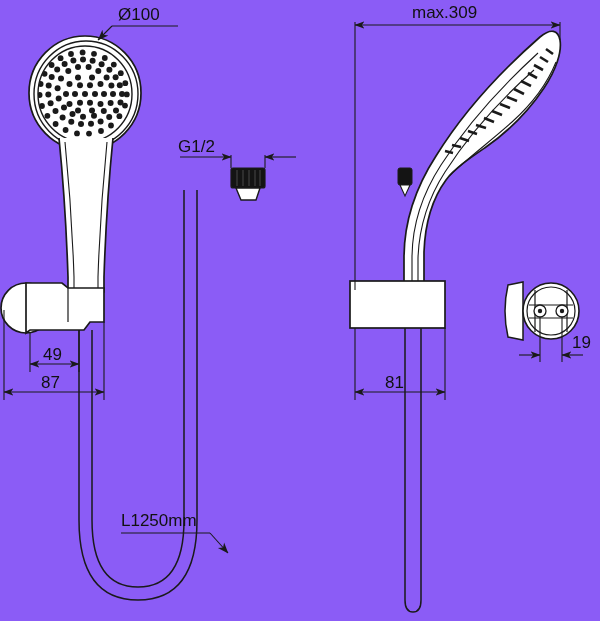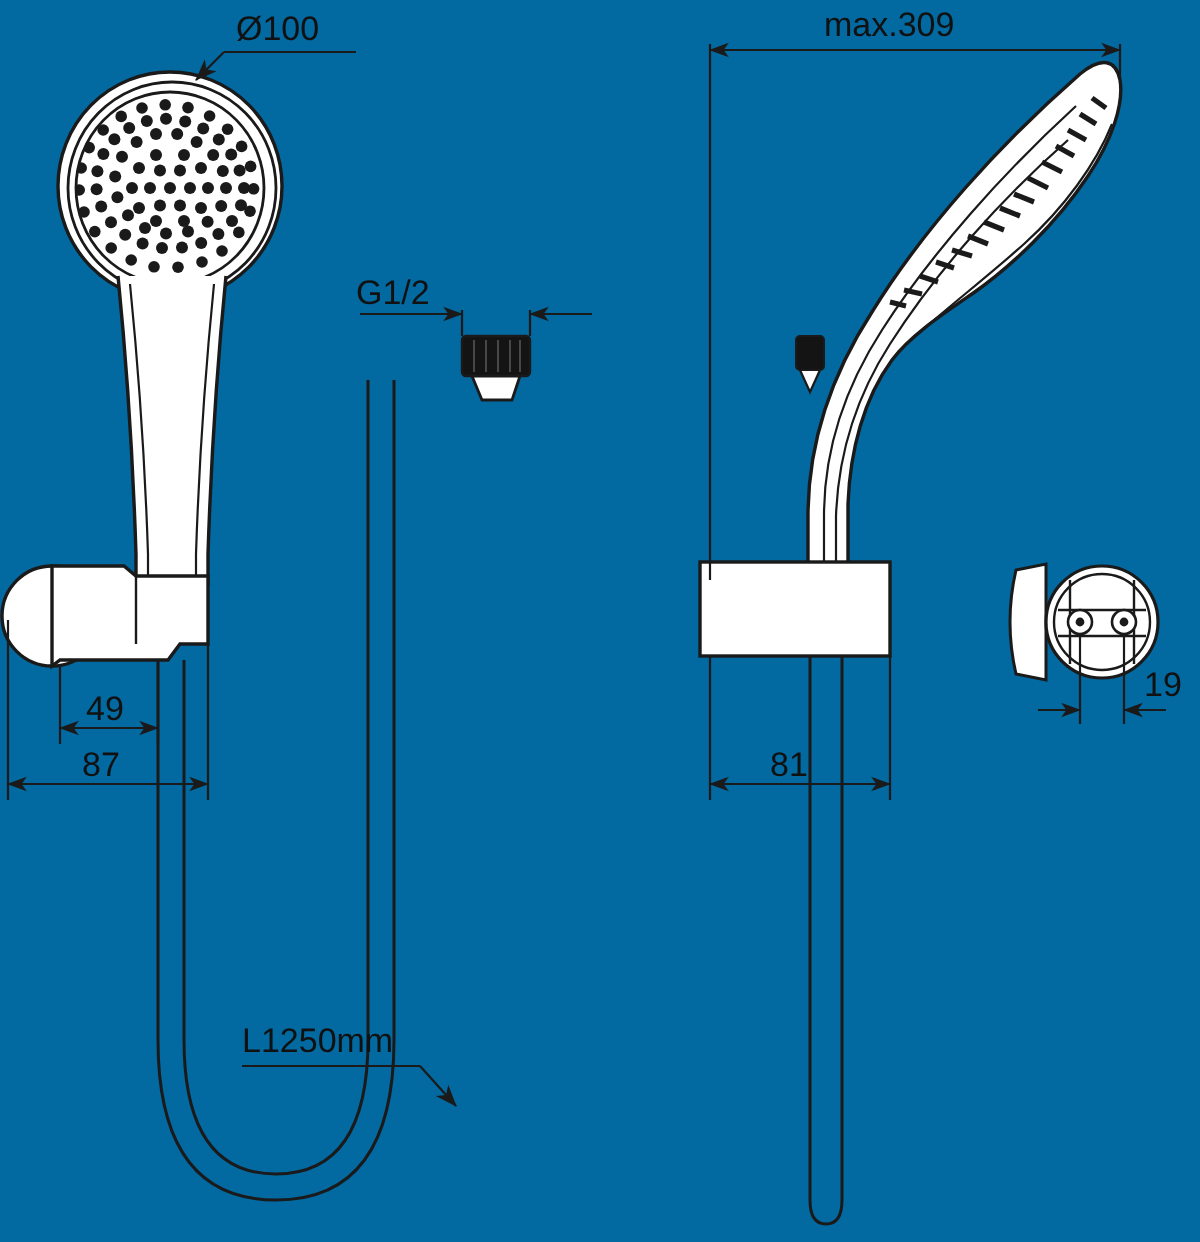--- a/index.html
+++ b/index.html
@@ -8,21 +8,21 @@
     padding: 0;
     background: #ffffff;
   }
   body {
     font-family: "Liberation Sans", sans-serif;
   }
   #drawing-root {
     position: relative;
     width: 600px;
     height: 621px;
-    background: #0369a1;
+    background: #8b5cf6;
     overflow: hidden;
   }
   #drawing-svg {
     display: block;
     width: 600px;
     height: 621px;
   }
   .dim-text {
     font-family: "Liberation Sans", sans-serif;
     font-size: 17px;

